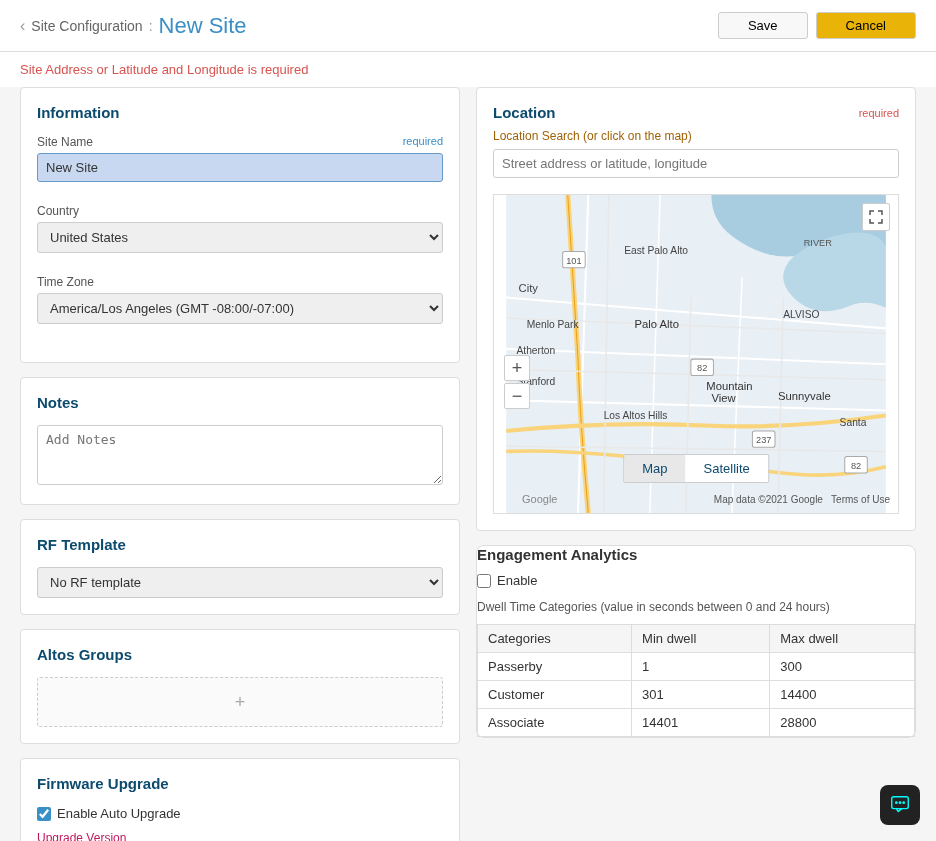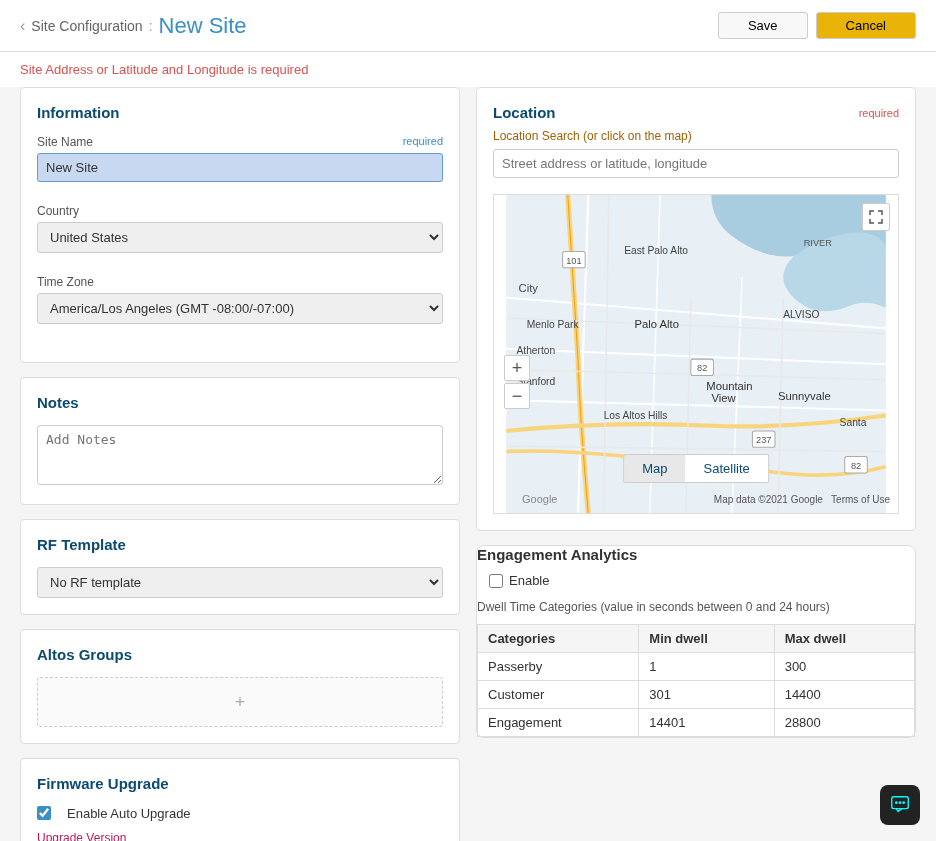--- a/index.html
+++ b/index.html
@@ -208,38 +208,37 @@
       font-size: 15px;
       font-weight: 600;
       margin-bottom: 10px;
     }
     .enable-row {
       display: flex;
       align-items: flex-end;
       gap: 6px;
       margin-bottom: 12px;
       font-size: 13px;
-      margin-left: 12px;
     }
     .dwell-desc {
       font-size: 12px;
       color: #555;
       margin-bottom: 10px;
     }
     .dwell-table {
       width: 100%;
       border-collapse: collapse;
       font-size: 13px;
     }
     .dwell-table th {
       background: #f5f5f5;
       border: 1px solid #ddd;
       padding: 6px 10px;
       text-align: left;
-      font-weight: 700;
+      font-weight: 400;
     }
     .dwell-table td {
       border: 1px solid #ddd;
       padding: 6px 10px;
       margin-top: 32px;
     }
     .checkbox-input {
       width: 14px;
       height: 14px;
       accent-color: #3a8fc7;
@@ -254,21 +253,22 @@
       color: #aaa;
       cursor: pointer;
       background: #fafafa;
       min-height: 50px;
       display: flex;
       align-items: center;
       justify-content: center;
     }
     .firmware-check-row {
       display: flex;
-      gap: 16px;
+      align-items: center;
+      gap: 6px;
       margin-bottom: 10px;
       font-size: 13px;
     }
     .firmware-check-row input[type="checkbox"] {
       width: 14px;
       height: 14px;
       accent-color: #3a8fc7;
     }
     .upgrade-version-label {
       font-size: 12px;
@@ -490,21 +490,21 @@
               <td>Passerby</td>
               <td>1</td>
               <td>300</td>
             </tr>
             <tr>
               <td>Customer</td>
               <td>301</td>
               <td>14400</td>
             </tr>
             <tr>
-              <td>Engagement</td>
+              <td>Associate</td>
               <td>14401</td>
               <td>28800</td>
             </tr>
           </tbody>
       </table>
     </div>
 
   </div>
 </div>
 

